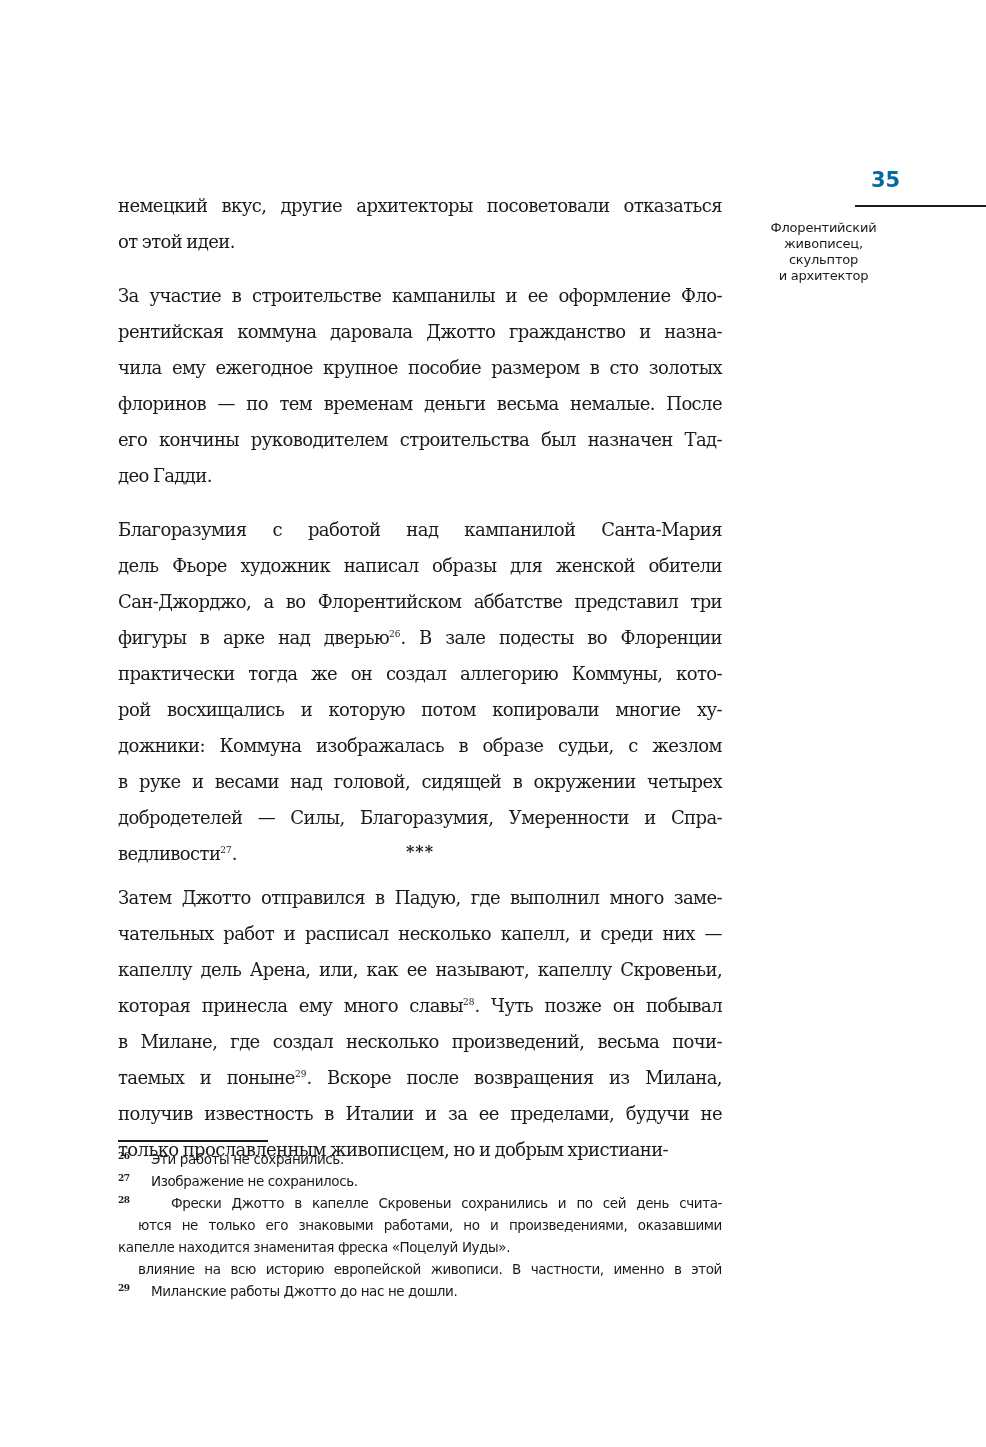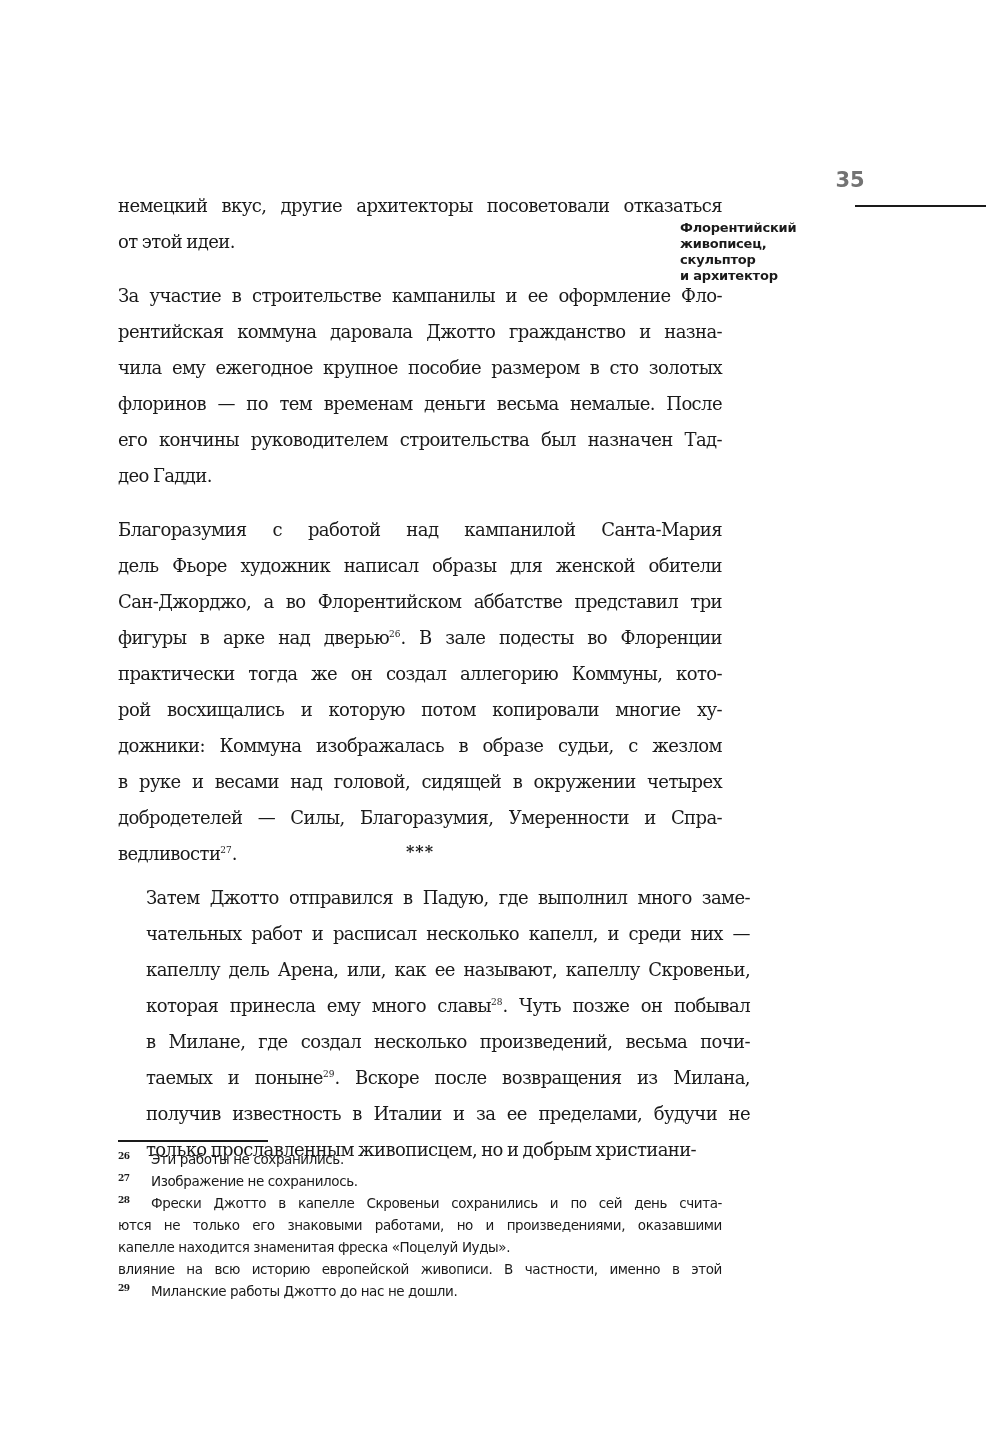--- a/index.html
+++ b/index.html
@@ -1,52 +1,52 @@
 <!DOCTYPE html>
 <html><head>
   <meta charset="utf-8">
   <style>
     html, body { margin: 0; padding: 0; background: #ffffff; }
     body { width: 986px; height: 1447px; position: relative; overflow: hidden; color: #1a1a1a; }
     .page-number {
-      position: absolute; left: 830px; top: 168px; width: 40px; text-align: center;
-      font-family: "DejaVu Sans", sans-serif; font-weight: bold; font-size: 21px; color: #737373;
+      position: absolute; left: 871px; top: 168px; width: 40px; 
+      font-family: "DejaVu Sans", sans-serif; font-weight: bold; font-size: 21px; color: #0369a1;
     }
     .header-rule { position: absolute; left: 855px; top: 205px; width: 131px; height: 2px; background: #1a1a1a; }
     .running-head {
-      position: absolute; left: 680px; top: 220px; width: 167px; text-align: left;
-      font-family: "DejaVu Sans", sans-serif; font-weight: bold; font-size: 13px; line-height: 16px;
+      position: absolute; left: 740px; top: 220px; width: 167px; text-align: center;
+      font-family: "DejaVu Sans", sans-serif; font-weight: normal; font-size: 13px; line-height: 16px;
       letter-spacing: -0.2px; color: #1a1a1a;
     }
     .running-head span { display: block; }
     .body-text {
       position: absolute; left: 118px; top: 188px; width: 604px;
       font-family: "DejaVu Serif", serif; font-size: 18px; line-height: 36px; color: #1a1a1a;
       text-align: justify; letter-spacing: -0.6px; word-spacing: -1px;
     }
     .para { margin: 0 0 18px 0; }
     .line { display: block; height: 36px; text-align: justify; text-align-last: justify; white-space: nowrap; }
     .line.last { text-align-last: left; }
     sup { font-size: 9px; vertical-align: 7px; line-height: 0; letter-spacing: 0; }
     .separator {
       position: absolute; left: 118px; top: 842px; width: 604px; text-align: center;
       font-family: "DejaVu Serif", serif; font-weight: bold; font-size: 16px; letter-spacing: 1px;
     }
-    .body-text-2 { top: 880px; margin-left: 28px; }
+    .body-text-2 { top: 880px; }
     .footnote-rule { position: absolute; left: 118px; top: 1140px; width: 150px; height: 2px; background: #1a1a1a; }
     .footnotes {
       position: absolute; left: 118px; top: 1148px; width: 604px;
       font-family: "DejaVu Sans", sans-serif; font-size: 13.5px; line-height: 22px; color: #1a1a1a;
       letter-spacing: -0.4px;
     }
     .fn { position: relative; }
     .fn-num { position: absolute; left: 0; top: -3px; font-size: 9px; font-weight: bold; font-family: "DejaVu Serif", serif; }
     .fn-line { display: block; white-space: nowrap; }
     .fn-line.first { padding-left: 33px; }
-    .fn-line.just { text-align: justify; text-align-last: justify; }
+    .fn-line.just { text-align: justify; text-align-last: justify; margin-left: 20px; }
   </style>
 </head>
 <body>
 
 <div class="page-number">35</div>
 <div class="header-rule"></div>
 <div class="running-head">
   <span>Флорентийский</span>
   <span>живописец,</span>
   <span>скульптор</span>

